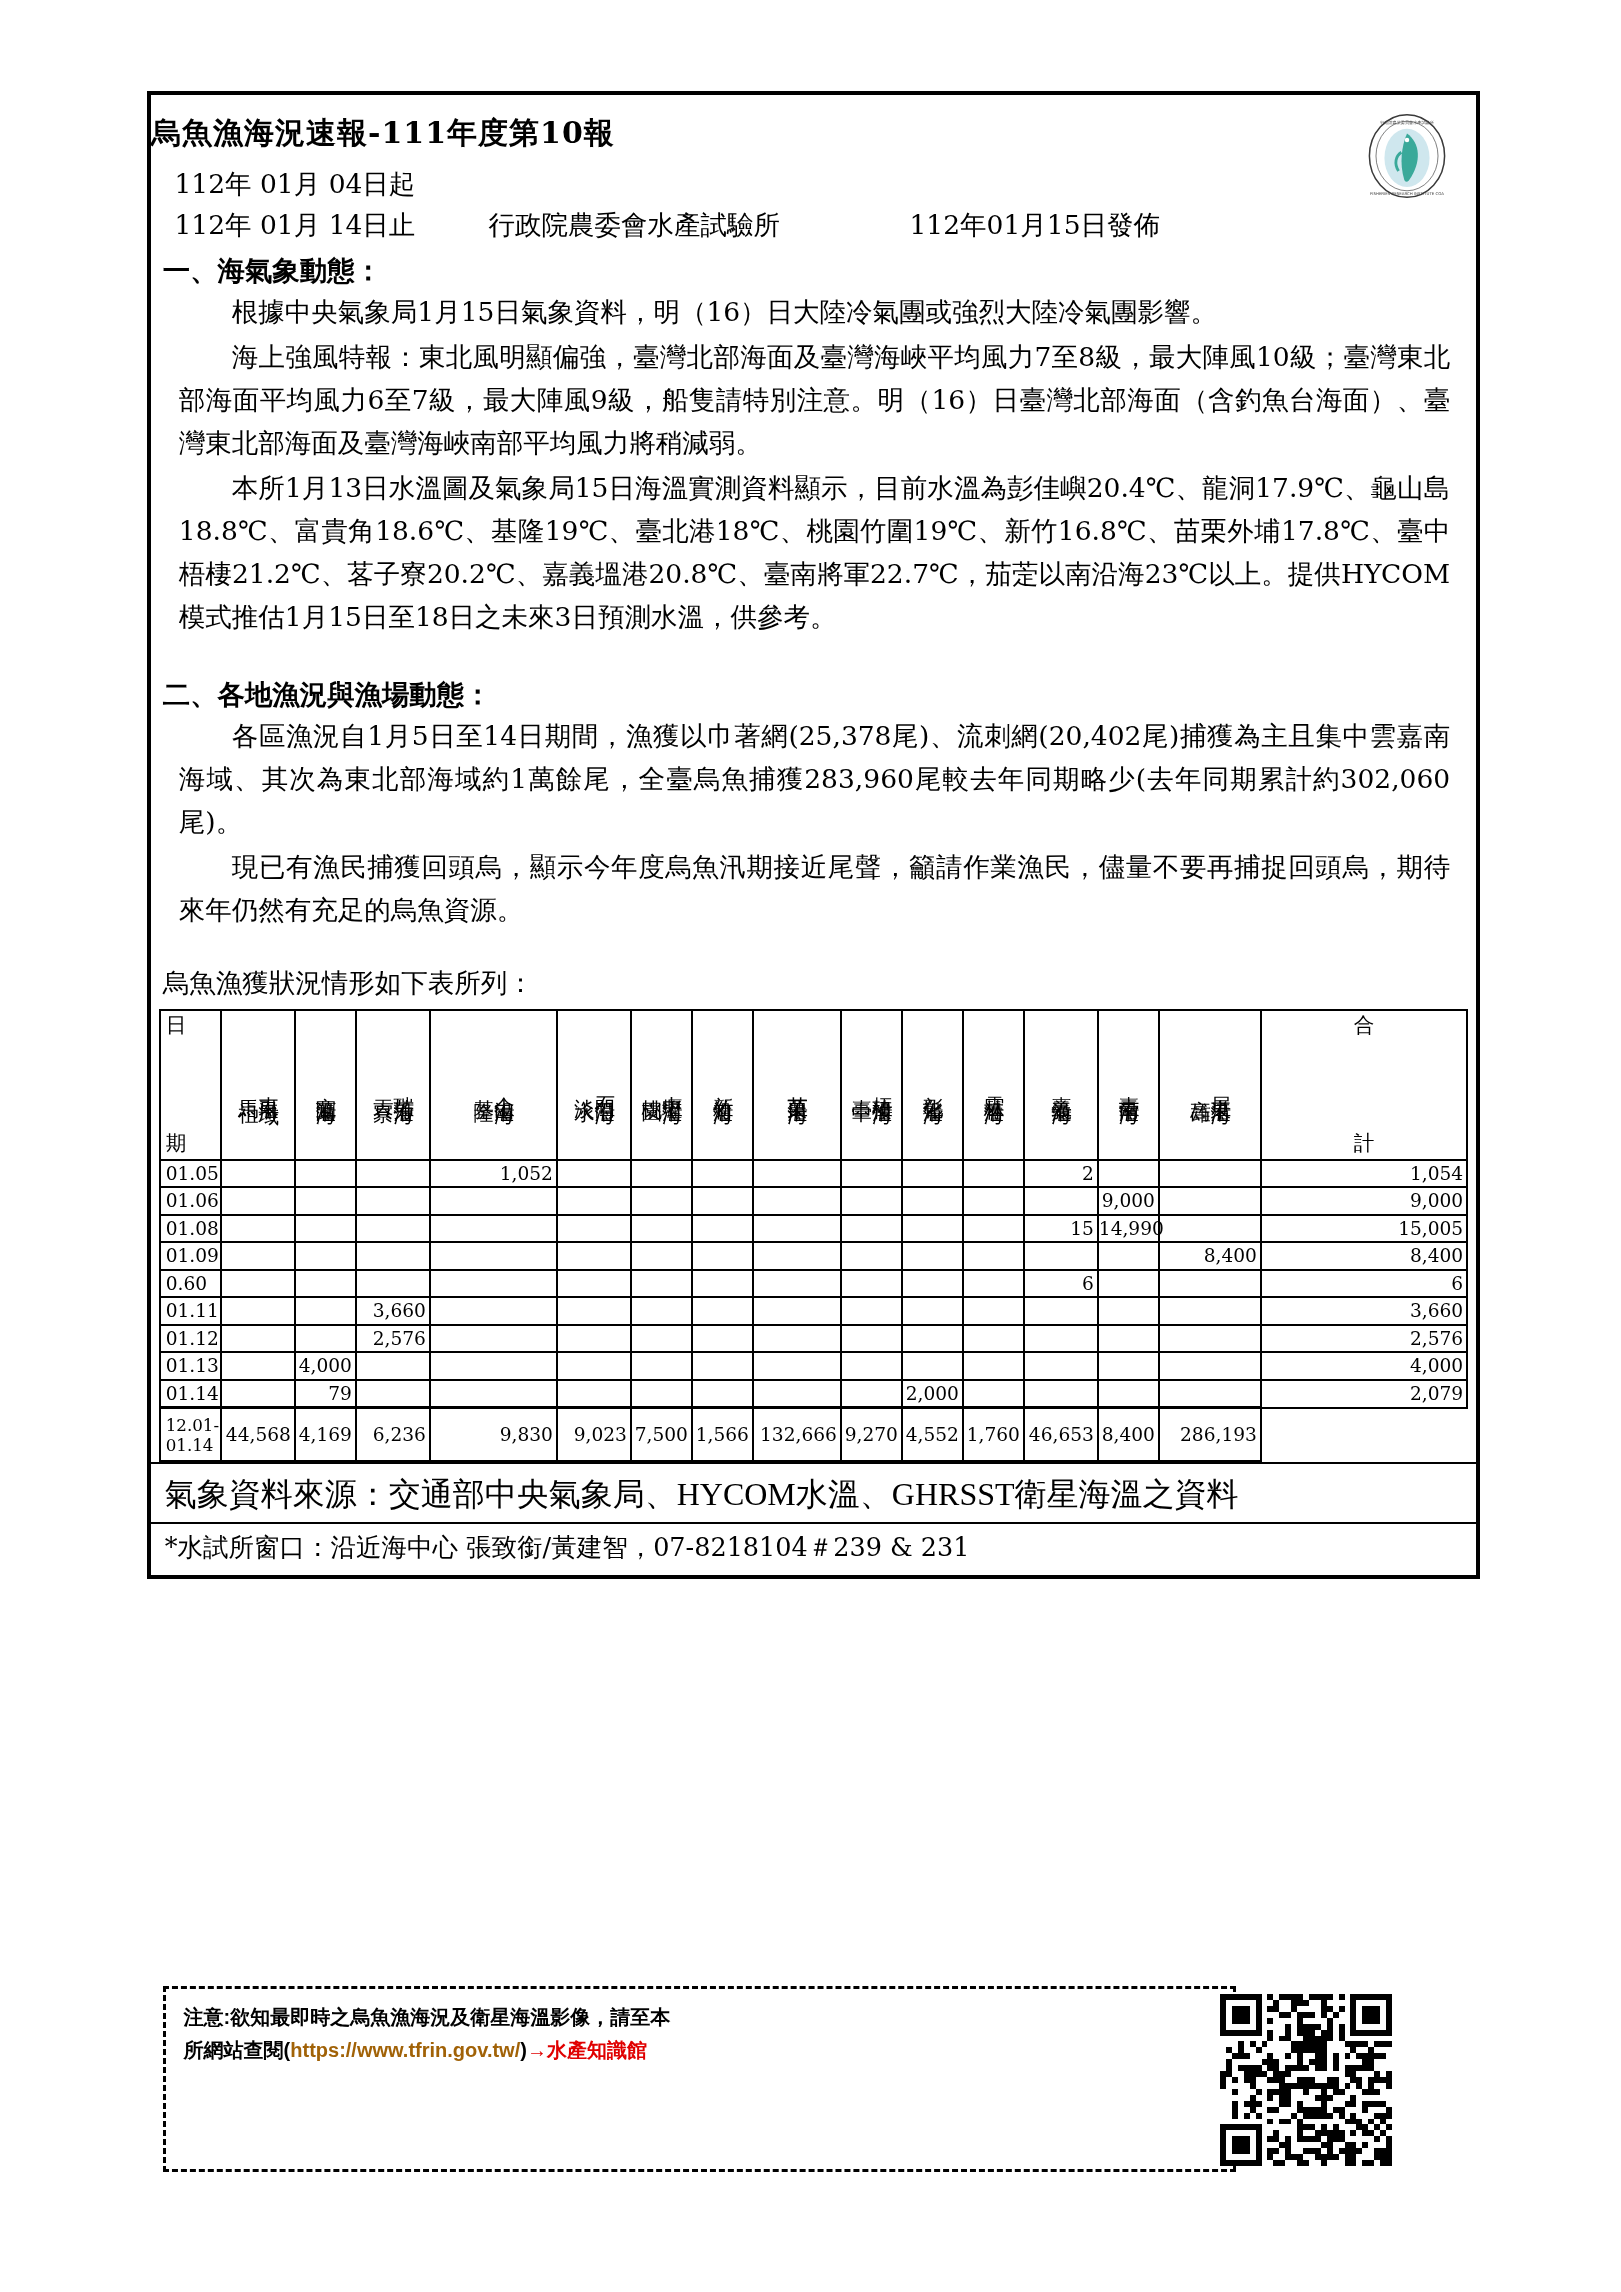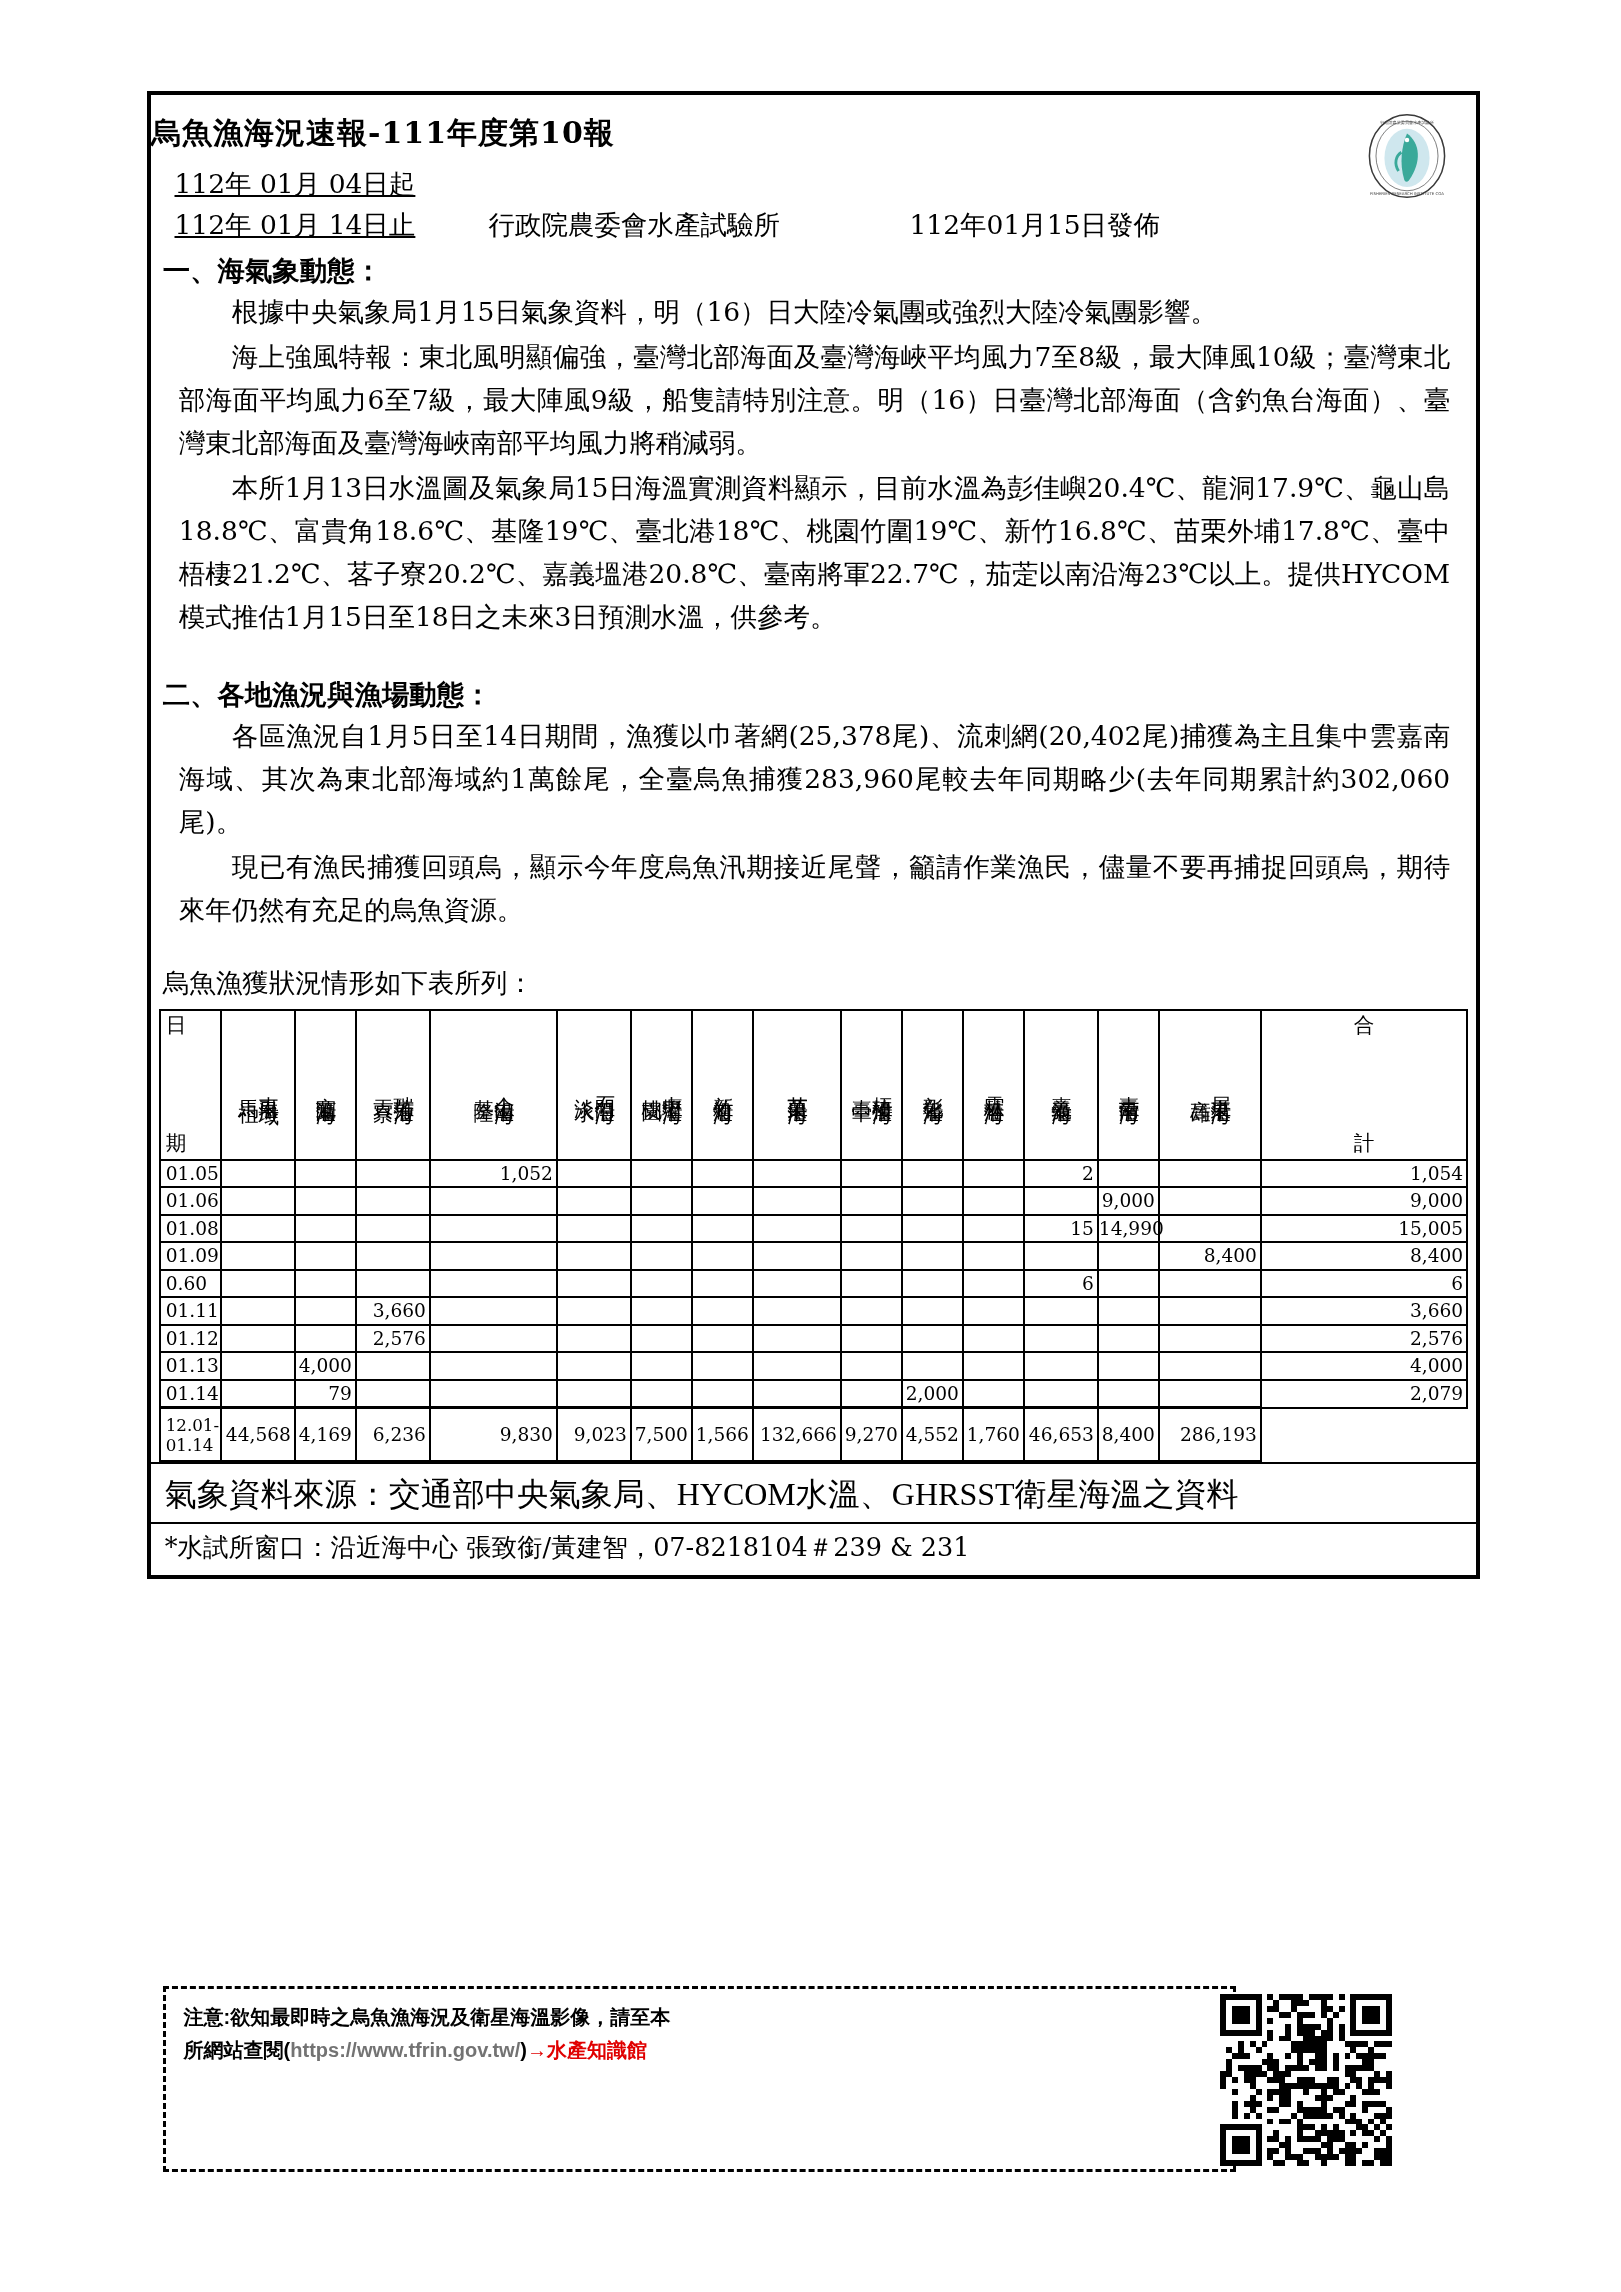--- a/index.html
+++ b/index.html
@@ -38,21 +38,21 @@
   }
   .logo svg{display:block;}
 
   .datelines{
     font-family:"DejaVu Serif", serif;
     font-size:26.5px;
     padding:9.8px 0 0 23.5px;
     line-height:1.55;
   }
   .dateline-row{display:flex;align-items:baseline;}
-  .dl-a{width:314px;text-decoration:underline;}
+  .dl-a{width:314px;}
   .dl-b{width:421px;}
   .dl-c{}
 
   
   .section-head{
     font-weight:bold;
     font-size:27.4px;
     font-family:"DejaVu Serif", serif;
     padding:7.8px 0 0 11.8px;
   }
@@ -162,21 +162,21 @@
     width:1073px; height:186px;
     border:3.9px dashed #000;
     box-sizing:border-box;
     padding:11.8px 9.8px 0 17.6px;
     font-family:Liberation Sans, sans-serif;
     font-size:20px;
     font-weight:bold;
     line-height:1.65;
     color:#000;
   }
-  .blue{color:#737373;}
+  .blue{color:#a16207;}
   .red{color:#e00000;}
   .qr{
     position:absolute;
     right:88px; top:7.8px;
     width:172px; height:172px;
   }
   .qr svg{display:block;}
 </style>
 </head>
 <body>

